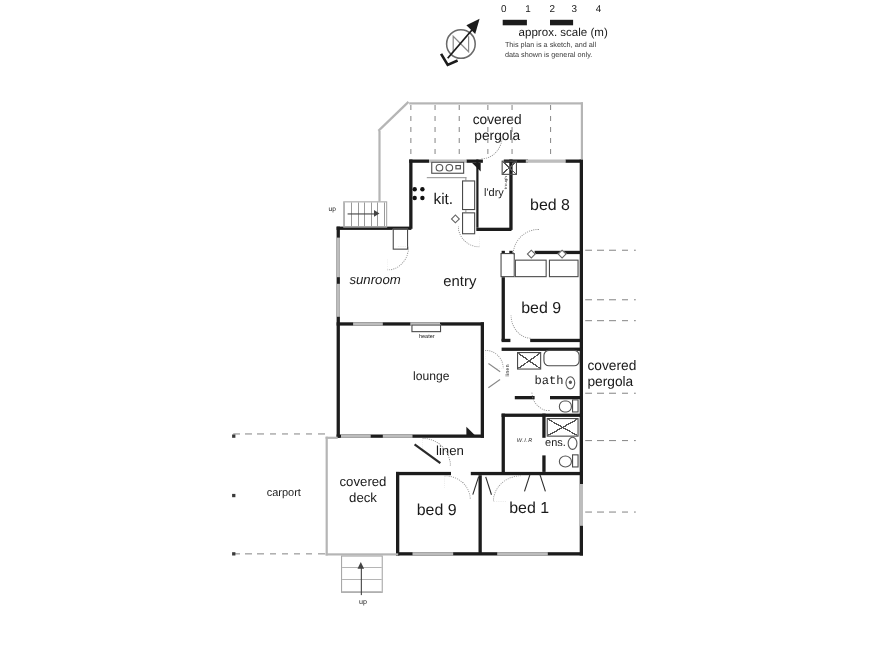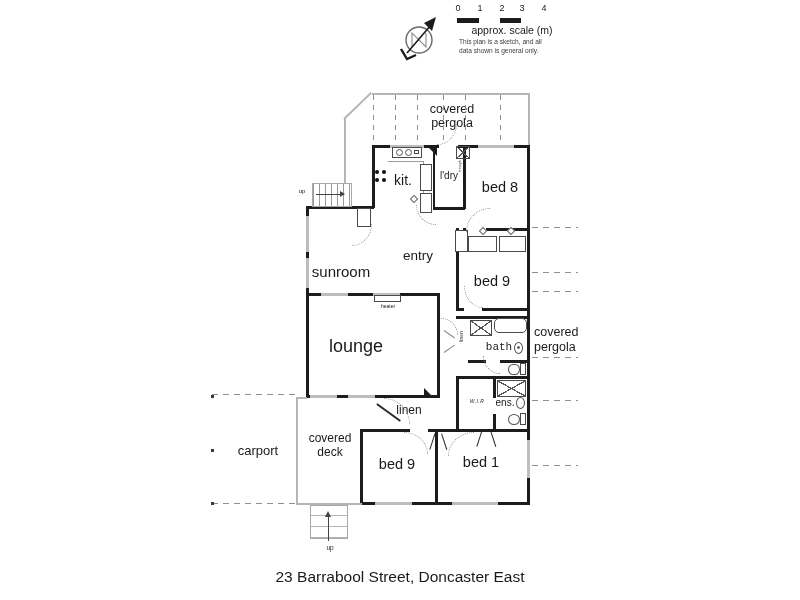--- a/index.html
+++ b/index.html
@@ -51,47 +51,46 @@
   <div class="w" style="left:457px;top:18px;width:22px;height:5px;"></div>
   <div class="w" style="left:500px;top:18px;width:21px;height:5px;"></div>
   <span class="lbl" style="left:512px;top:25px;font-size:10.5px;">approx. scale (m)</span>
   <span class="abs" style="left:459px;top:38px;font-size:6.6px;color:#3c3c3c;">This plan is a sketch, and all</span>
   <span class="abs" style="left:459px;top:47px;font-size:6.6px;color:#3c3c3c;">data shown is general only.</span>
 
   <div class="lbl2" style="left:452px;top:102px;width:70px;font-size:12.5px;">covered pergola</div>
   <span class="lbl" style="left:403px;top:173px;font-size:14px;">kit.</span>
   <span class="lbl" style="left:449px;top:171px;font-size:10px;">l'dry</span>
   <span class="lbl" style="left:500px;top:180px;font-size:14.5px;">bed 8</span>
-  <span class="lbl" style="left:341px;top:264px;font-size:15px;">sunroom</span>
+  <span class="lbl" style="left:341px;top:248px;font-size:12px;font-style:italic;">sunroom</span>
   <span class="lbl" style="left:418px;top:249px;font-size:13.5px;">entry</span>
   <span class="lbl" style="left:492px;top:274px;font-size:14.5px;">bed 9</span>
-  <span class="lbl" style="left:356px;top:337px;font-size:18px;text-align:center;">lounge</span>
+  <span class="lbl" style="left:392px;top:337px;font-size:11px;text-align:center;">lounge</span>
   <span class="lbl" style="left:499px;top:342px;font-size:11px;font-family:Liberation Mono, monospace;">bath</span>
   <div class="abs" style="left:534px;top:325px;width:52px;font-size:12.5px;line-height:1.2;">covered pergola</div>
   <span class="lbl it" style="left:477px;top:399px;font-size:5px;letter-spacing:.4px;">W.I.R</span>
   <span class="lbl" style="left:505px;top:398px;font-size:10px;">ens.</span>
   <span class="lbl" style="left:409px;top:404px;font-size:12px;">linen</span>
-  <span class="lbl" style="left:258px;top:444px;font-size:13px;">carport</span>
+  <span class="lbl" style="left:258px;top:444px;font-size:10px;">carport</span>
   <div class="lbl2" style="left:330px;top:432px;width:58px;font-size:12px;">covered deck</div>
   <span class="lbl" style="left:397px;top:457px;font-size:14.5px;">bed 9</span>
   <span class="lbl" style="left:481px;top:455px;font-size:14.5px;">bed 1</span>
 
   <span class="lbl it" style="left:482px;top:240px;font-size:4.6px;">B.I.R</span>
   <span class="lbl it" style="left:512px;top:240px;font-size:4.6px;">B.I.R</span>
   <span class="vt" style="left:359px;top:210px;font-size:4.6px;">cbd</span>
   <span class="vt" style="left:457px;top:233px;font-size:4.6px;">cbd</span>
   <span class="vt" style="left:459px;top:331px;font-size:4.6px;">linen</span>
   <span class="lbl" style="left:388px;top:304px;font-size:5px;">heater</span>
   <span class="vt" style="left:422px;top:166px;font-size:3.8px;">fridge prov</span>
   <span class="vt" style="left:422px;top:195px;font-size:3.8px;">pantry</span>
   <span class="vt" style="left:458px;top:160px;font-size:3.6px;">trough</span>
   <span class="lbl" style="left:302px;top:188px;font-size:6px;">up</span>
   <span class="lbl" style="left:330px;top:545px;font-size:6.5px;">up</span>
 
-  <span class="lbl" style="left:400px;top:569px;font-size:15.5px;">23 Barrabool Street, Doncaster East</span>
 <i class="w" style="display: block; left: 372px; top: 145px; width: 18px; height: 3px;"></i>
     <i class="w" style="display: block; left: 424px; top: 145px; width: 15px; height: 3px;"></i>
     <i class="w" style="display: block; left: 458px; top: 145px; width: 22px; height: 3px;"></i>
     <i class="w" style="display: block; left: 514px; top: 145px; width: 16px; height: 3px;"></i>
     <i class="w" style="display: block; left: 527px; top: 145px; width: 3px; height: 360px;"></i>
     <i class="w" style="display: block; left: 360px; top: 502px; width: 170px; height: 3px;"></i>
     <i class="w" style="display: block; left: 372px; top: 145px; width: 3px; height: 63px;"></i>
     <i class="w" style="display: block; left: 306px; top: 206px; width: 68px; height: 3px;"></i>
     <i class="w" style="display: block; left: 306px; top: 206px; width: 3px; height: 192px;"></i>
     <i class="w" style="display: block; left: 306px; top: 293px; width: 134px; height: 3px;"></i>

